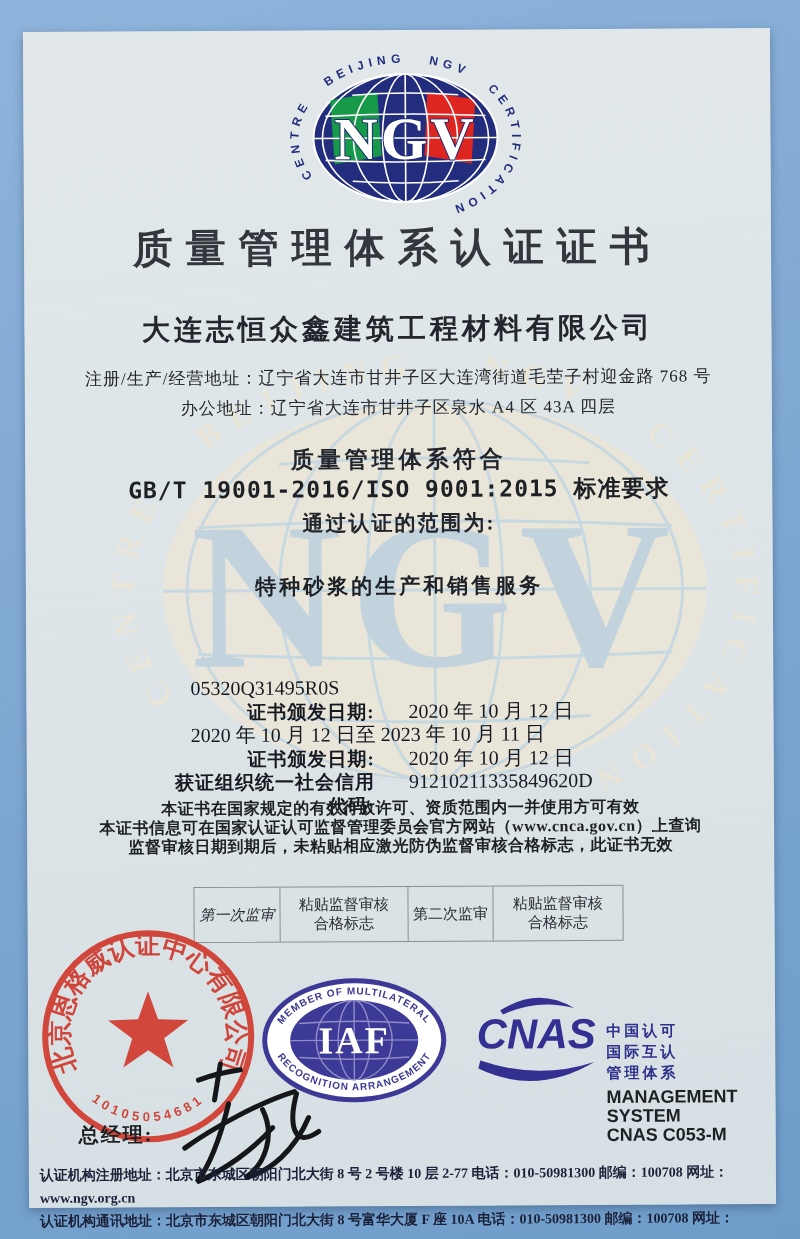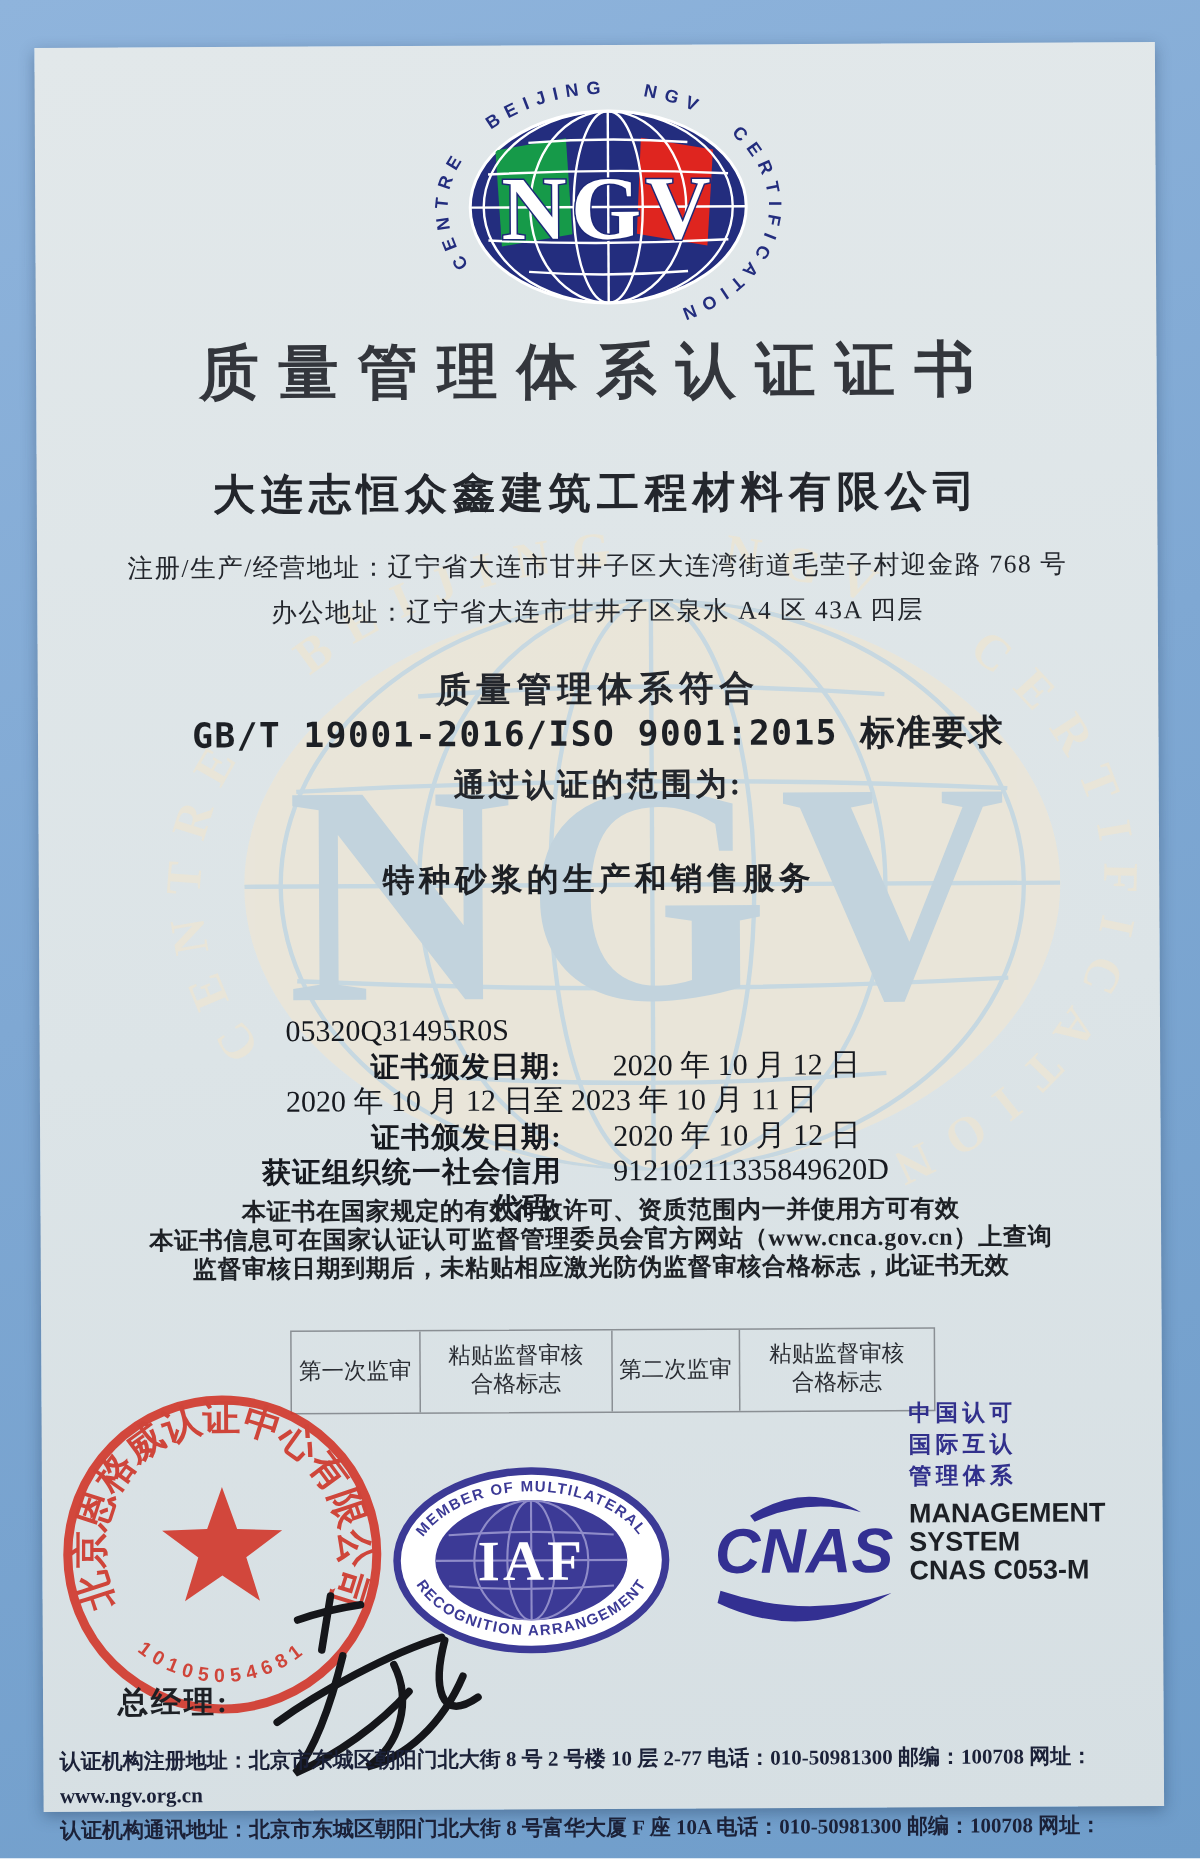--- a/index.html
+++ b/index.html
@@ -27,23 +27,23 @@
   .fvalue{margin-left:34px;font-size:20px;}
   .notice{font-size:16px;font-weight:bold;color:#1d2025;line-height:19px;letter-spacing:.5px;}
   .n1{top:768px;} .n2{top:787px;} .n3{top:806px;}
   .nlink{}
   .stable{position:absolute;left:166px;top:856px;width:430px;height:56px;display:flex;
           border:1px solid #8a8f94;box-sizing:border-box;}
   .scell{border-right:1px solid #8a8f94;display:flex;flex-direction:column;
          align-items:center;justify-content:center;font-size:15px;color:#2a2d33;
          line-height:19px;box-sizing:border-box;}
   .scell:last-child{border-right:none;}
-  .c1{width:86px;} .c2{width:129px;} .c3{width:85px;} .c4{width:130px;}
+  .c1{width:86px;font-style:italic;} .c2{width:129px;} .c3{width:85px;} .c4{width:130px;}
   .gm{top:1090px;left:50px;font-size:20px;font-weight:bold;color:#1d2025;letter-spacing:2px;}
-  .cnas-text{left:578px;top:904px;width:170px;}
+  .cnas-text{left:578px;top:992px;width:170px;}
   .cnas-cn{font-size:15px;color:#31308c;font-weight:bold;letter-spacing:3px;line-height:21px;
            font-family:"Liberation Serif",serif;}
   .cnas-en{font-size:18px;color:#1d2025;font-weight:bold;line-height:19px;
            font-family:"Liberation Sans","DejaVu Sans",sans-serif;}
   .footer{position:absolute;left:40px;top:1162px;width:735px;transform:rotate(-0.3deg);
           font-size:14px;font-weight:bold;color:#1b2138;line-height:23px;letter-spacing:0px;}
 </style>
 </head>
 <body>
 

